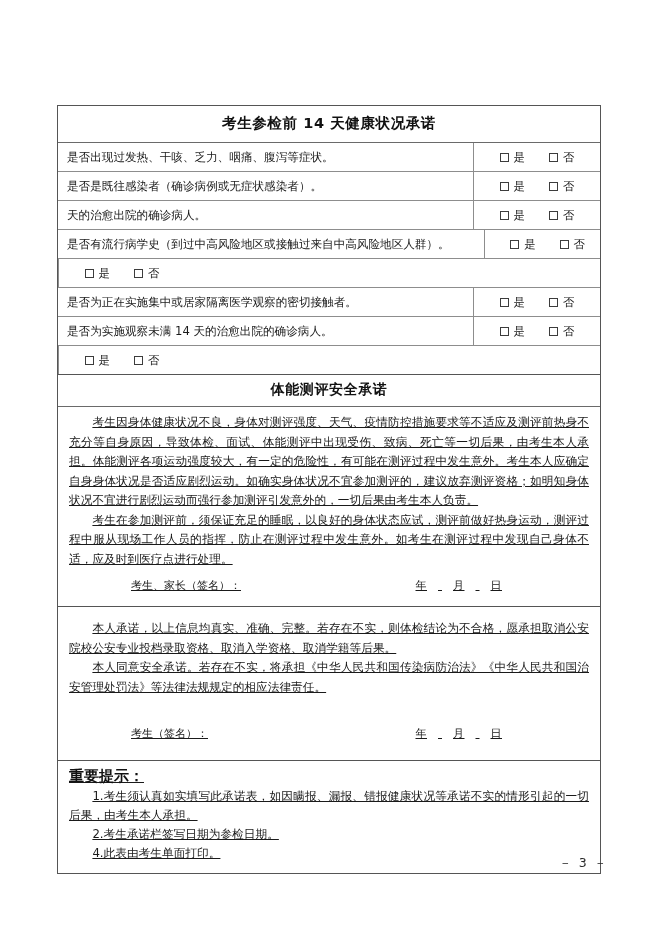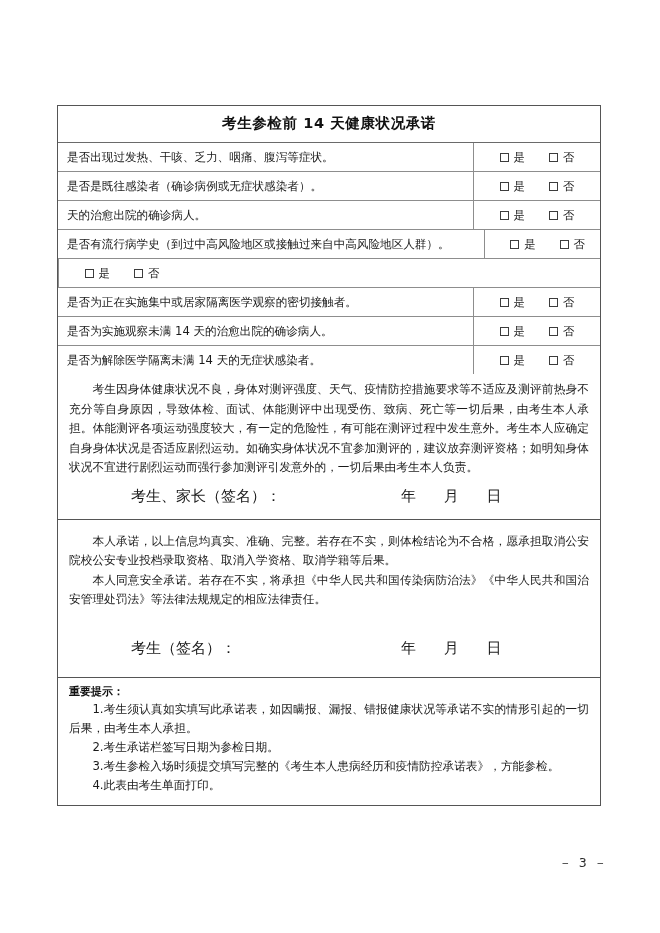--- a/index.html
+++ b/index.html
@@ -88,59 +88,60 @@
     display: inline-block;
     width: 7px;
     height: 7px;
     border: 1px solid #3c3c3c;
     background: #fff;
   }
 
   
   .block {
     padding: 6px 11px 4px 11px;
+    text-decoration: underline;
   }
   .block.bordered-top { border-top: 1.2px solid #555; }
 
   .para {
     font-size: 11.7px;
     line-height: 19.5px;
     text-align: justify;
     text-justify: inter-ideograph;
     text-indent: 2em;
     margin: 0 0 0 0;
     color: #1a1a1a;
   }
   .para + .para { margin-top: 0; }
 
   
   .sign-row {
     display: flex;
     align-items: center;
-    font-size: 15px;
+    font-size: 11px;
     padding: 9px 0 9px 0;
   }
   .sign-row .sign-label {
     margin-left: 62px;
     white-space: nowrap;
   }
   .sign-row .sign-date {
     margin-left: auto;
     margin-right: 76px;
     white-space: nowrap;
     letter-spacing: 0.5px;
   }
   .sign-date span { padding: 0 11px; }
 
   .spacer-sm { height: 6px; }
   .spacer-md { height: 20px; }
 
   
   .notes-title {
-    font-size: 11px;
+    font-size: 15px;
     font-weight: bold;
     margin: 0 0 1px 0;
     color: #111;
   }
   .note-item {
     font-size: 11.7px;
     line-height: 19px;
     text-align: justify;
     text-justify: inter-ideograph;
     text-indent: 2em;
@@ -259,37 +260,38 @@
             <span>是</span>
           </span>
           <span class="choice">
             <span class="checkbox-glyph"></span>
             <span>否</span>
           </span>
         </div>
       </div>
 
       <div class="q-row">
-        <div class="q-text">是否为解除医学隔离未满 14 天的无症状感染者。</div>
         <div class="q-choices">
           <span class="choice">
             <span class="checkbox-glyph"></span>
             <span>是</span>
           </span>
           <span class="choice">
             <span class="checkbox-glyph"></span>
             <span>否</span>
           </span>
         </div>
       </div>
     </div>
 
+    <div class="section-title second">体能测评安全承诺</div>
 
     <div class="block">
       <p class="para">考生因身体健康状况不良，身体对测评强度、天气、疫情防控措施要求等不适应及测评前热身不充分等自身原因，导致体检、面试、体能测评中出现受伤、致病、死亡等一切后果，由考生本人承担。体能测评各项运动强度较大，有一定的危险性，有可能在测评过程中发生意外。考生本人应确定自身身体状况是否适应剧烈运动。如确实身体状况不宜参加测评的，建议放弃测评资格；如明知身体状况不宜进行剧烈运动而强行参加测评引发意外的，一切后果由考生本人负责。</p>
+      <p class="para">考生在参加测评前，须保证充足的睡眠，以良好的身体状态应试，测评前做好热身运动，测评过程中服从现场工作人员的指挥，防止在测评过程中发生意外。如考生在测评过程中发现自己身体不适，应及时到医疗点进行处理。</p>
       <div class="sign-row">
         <span class="sign-label">考生、家长（签名）：</span>
         <span class="sign-date">
           <span>年</span>
           <span>月</span>
           <span>日</span>
         </span>
       </div>
     </div>
 
@@ -306,21 +308,20 @@
           <span>日</span>
         </span>
       </div>
       <div class="spacer-sm"></div>
     </div>
 
     <div class="block bordered-top">
       <div class="notes-title">重要提示：</div>
       <p class="note-item">1.考生须认真如实填写此承诺表，如因瞒报、漏报、错报健康状况等承诺不实的情形引起的一切后果，由考生本人承担。</p>
       <p class="note-item">2.考生承诺栏签写日期为参检日期。</p>
-      <p class="note-item">3.考生参检入场时须提交填写完整的《考生本人患病经历和疫情防控承诺表》，方能参检。</p>
       <p class="note-item">4.此表由考生单面打印。</p>
       <div class="spacer-sm"></div>
     </div>
 
   </div>
 
   <div class="page-number">－ 3 －</div>
 
 </div>
 

